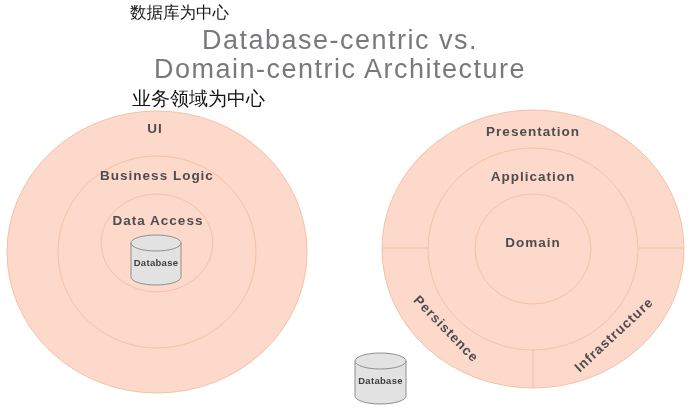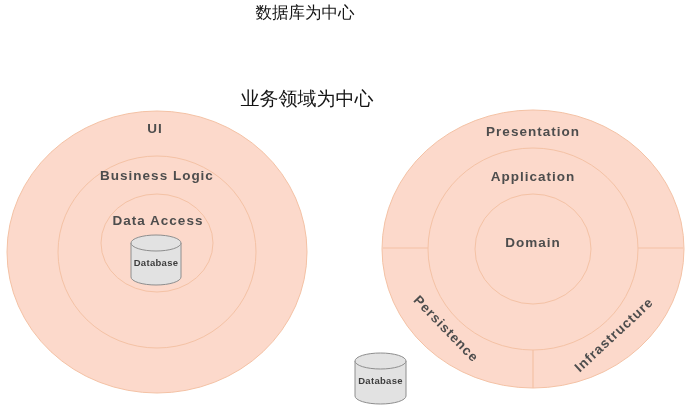--- a/index.html
+++ b/index.html
@@ -5,21 +5,21 @@
   html,body{margin:0;padding:0;background:#ffffff;}
   .canvas{
     position:relative;
     width:693px;height:410px;
     background:#ffffff;
     overflow:hidden;
     font-family:"Liberation Sans",sans-serif;
   }
   .caption{
     position:absolute;
-    text-align:center;
+    text-align:left;
     color:var(--caption-text,#141414);
     font-weight:500;
   }
   .caption-top{left:130px;width:350px;top:2px;font-size:16.5px;}
   .caption-bottom{left:132px;width:350px;top:86px;font-size:19px;}
   .title{
     position:absolute;
     left:40px;width:600px;top:26px;
     text-align:center;
     color:var(--title-text,#77797c);
@@ -61,20 +61,24 @@
     text-anchor:middle;
   }
 </style>
 </head>
 <body>
 
 <div class="canvas">
 
   <div class="caption caption-top">数据库为中心</div>
 
+  <div class="title">
+    <div>Database-centric vs.</div>
+    <div>Domain-centric Architecture</div>
+  </div>
 
   <div class="caption caption-bottom">业务领域为中心</div>
 
   <svg width="693" height="410" viewBox="0 0 693 410">
 
     <g>
       <ellipse class="ring" cx="157" cy="252" rx="150" ry="141"></ellipse>
       <ellipse class="ring" cx="157" cy="252" rx="99" ry="96"></ellipse>
       <ellipse class="ring" cx="157" cy="243" rx="56" ry="49"></ellipse>
 

